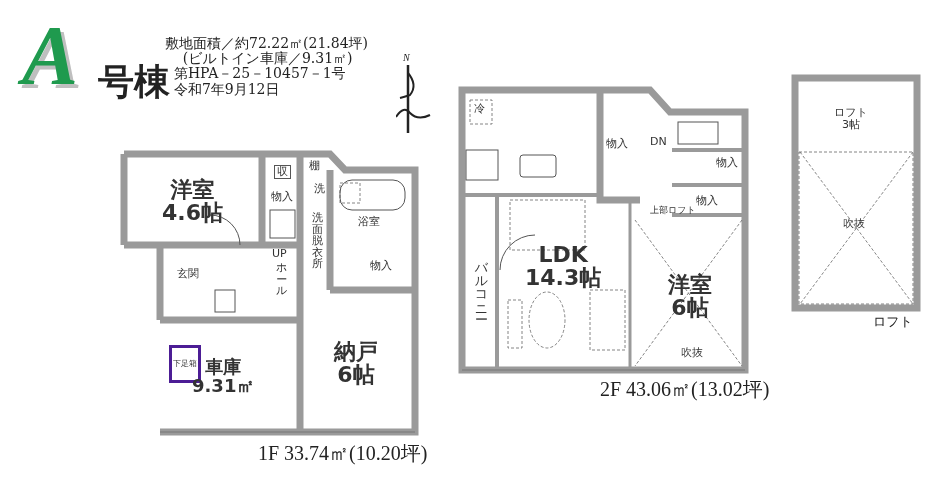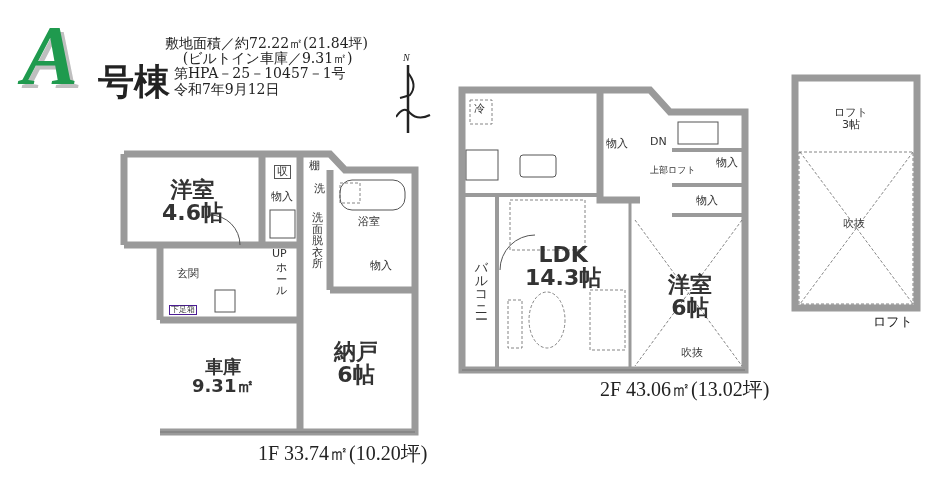--- a/index.html
+++ b/index.html
@@ -6,21 +6,21 @@
   body{width:943px;height:480px;position:relative;overflow:hidden;font-family:"DejaVu Serif",serif;color:#222;}
   .abs{position:absolute;}
   .logo-a{left:22px;top:14px;font-family:"Liberation Serif",serif;font-style:italic;font-weight:bold;font-size:84px;line-height:84px;color:#1f9a4e;text-shadow:4px 4px 0 #bfbfbf;}
   .logo-go{left:98px;top:58px;font-family:"DejaVu Serif",serif;font-weight:bold;font-size:36px;color:#222;}
   .info{left:165px;top:36px;font-size:14px;line-height:15.2px;color:#222;}
   .info div{white-space:pre;}
   .plan{position:absolute;left:0;top:0;}
   .lbl{position:absolute;font-family:"DejaVu Sans",sans-serif;color:#333;text-align:center;white-space:pre;line-height:1.05;}
   .big{font-size:22px;font-weight:bold;}
   .sm{font-size:11px;}
-  .xs{font-size:8px;}
+  .xs{font-size:8px;margin-top:40px;}
   .area{position:absolute;font-family:"Liberation Serif",serif;font-size:20px;color:#222;white-space:pre;}
   .vert{writing-mode:vertical-rl;font-family:"DejaVu Sans",sans-serif;font-size:13px;color:#333;}
 </style>
 </head>
 <body>
 
 <div class="abs logo-a">A</div>
 <div class="abs logo-go">号棟</div>
 <div class="abs info">
   <div>敷地面積／約72.22㎡(21.84坪)</div>
@@ -97,21 +97,21 @@
 <div class="lbl sm" style="left:309px;top:160px">棚</div>
 <div class="lbl sm" style="left:314px;top:183px">洗</div>
 <div class="lbl sm" style="left:312px;top:212px">洗
 面
 脱
 衣
 所</div>
 <div class="lbl sm" style="left:358px;top:216px">浴室</div>
 <div class="lbl sm" style="left:370px;top:260px">物入</div>
 <div class="lbl sm" style="left:177px;top:268px">玄関</div>
-<div class="lbl xs" style="left:169px;top:305px;border:1px solid #4c1d95;padding:0 1px">下足箱</div>
+<div class="lbl xs" style="left:169px;top:305px;border:3px solid #4c1d95;padding:12px 1px">下足箱</div>
 <div class="lbl sm" style="left:272px;top:248px">UP</div>
 <div class="lbl sm" style="left:276px;top:262px">ホ
 ー
 ル</div>
 <div class="lbl big" style="left:192px;top:358px;font-size:18px">車庫
 9.31㎡</div>
 <div class="lbl big" style="left:334px;top:340px">納戸
 6帖</div>
 <div class="area" style="left:258px;top:440px">1F 33.74㎡(10.20坪)</div>
 

